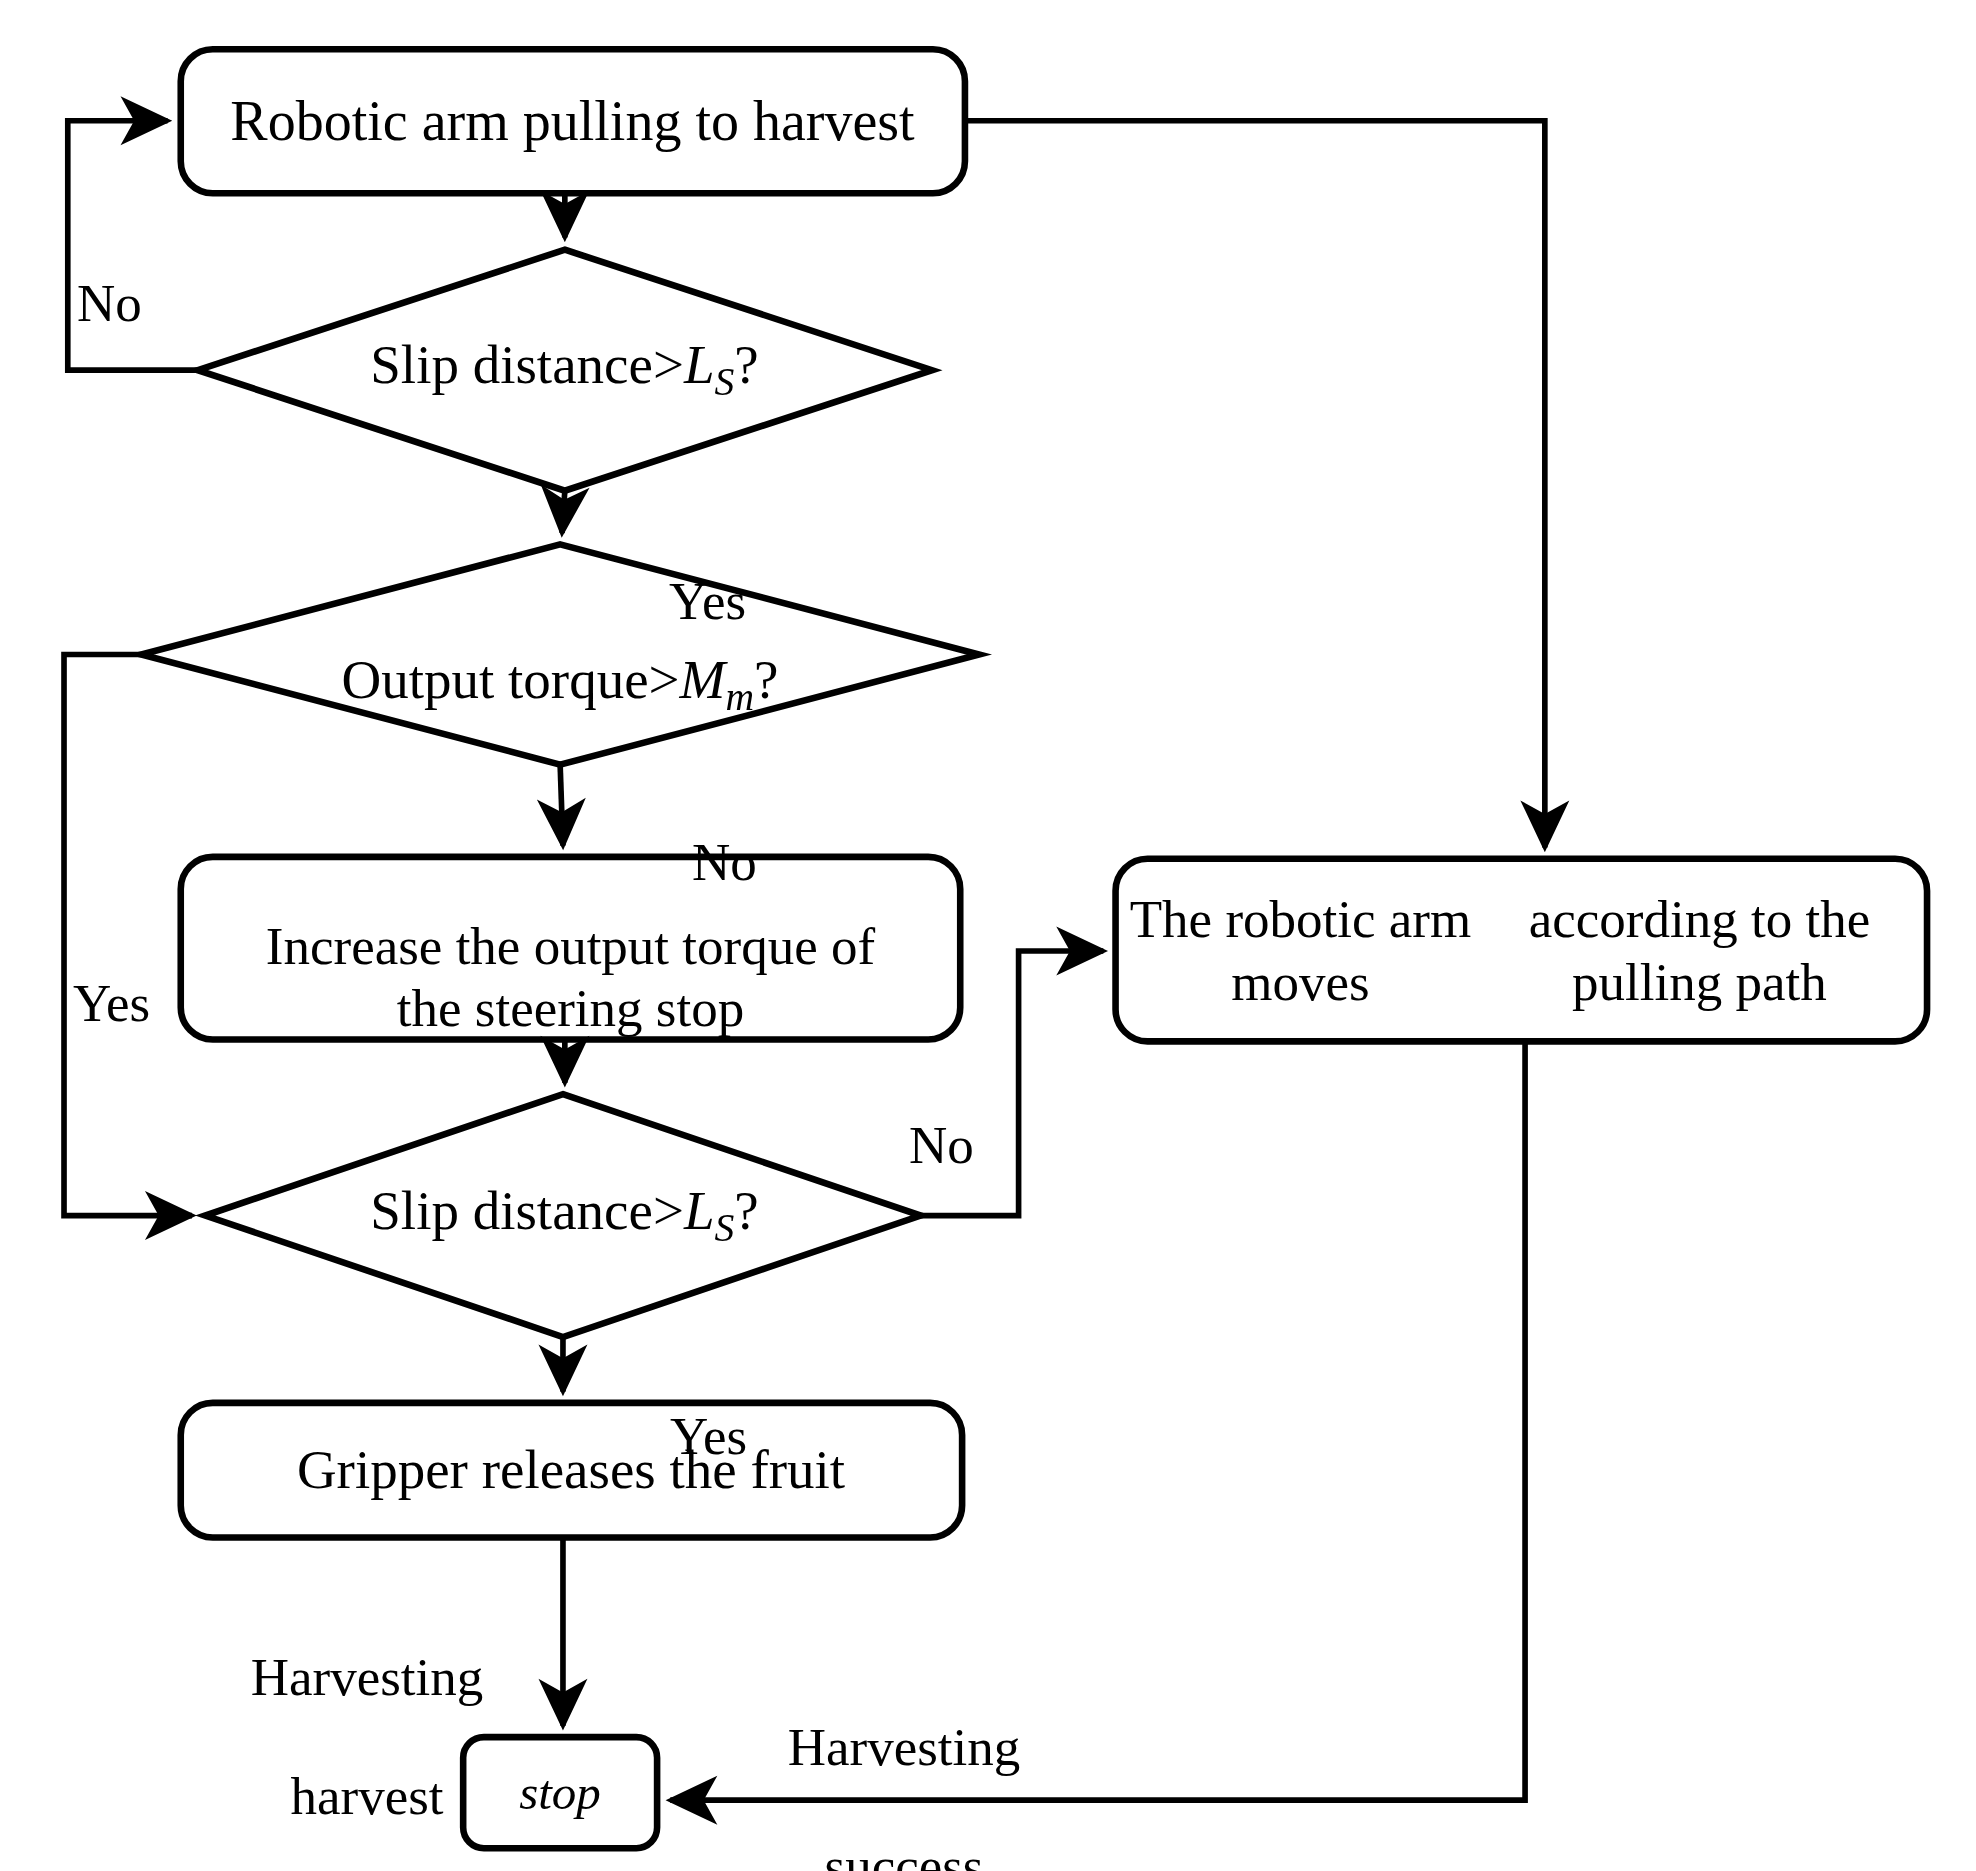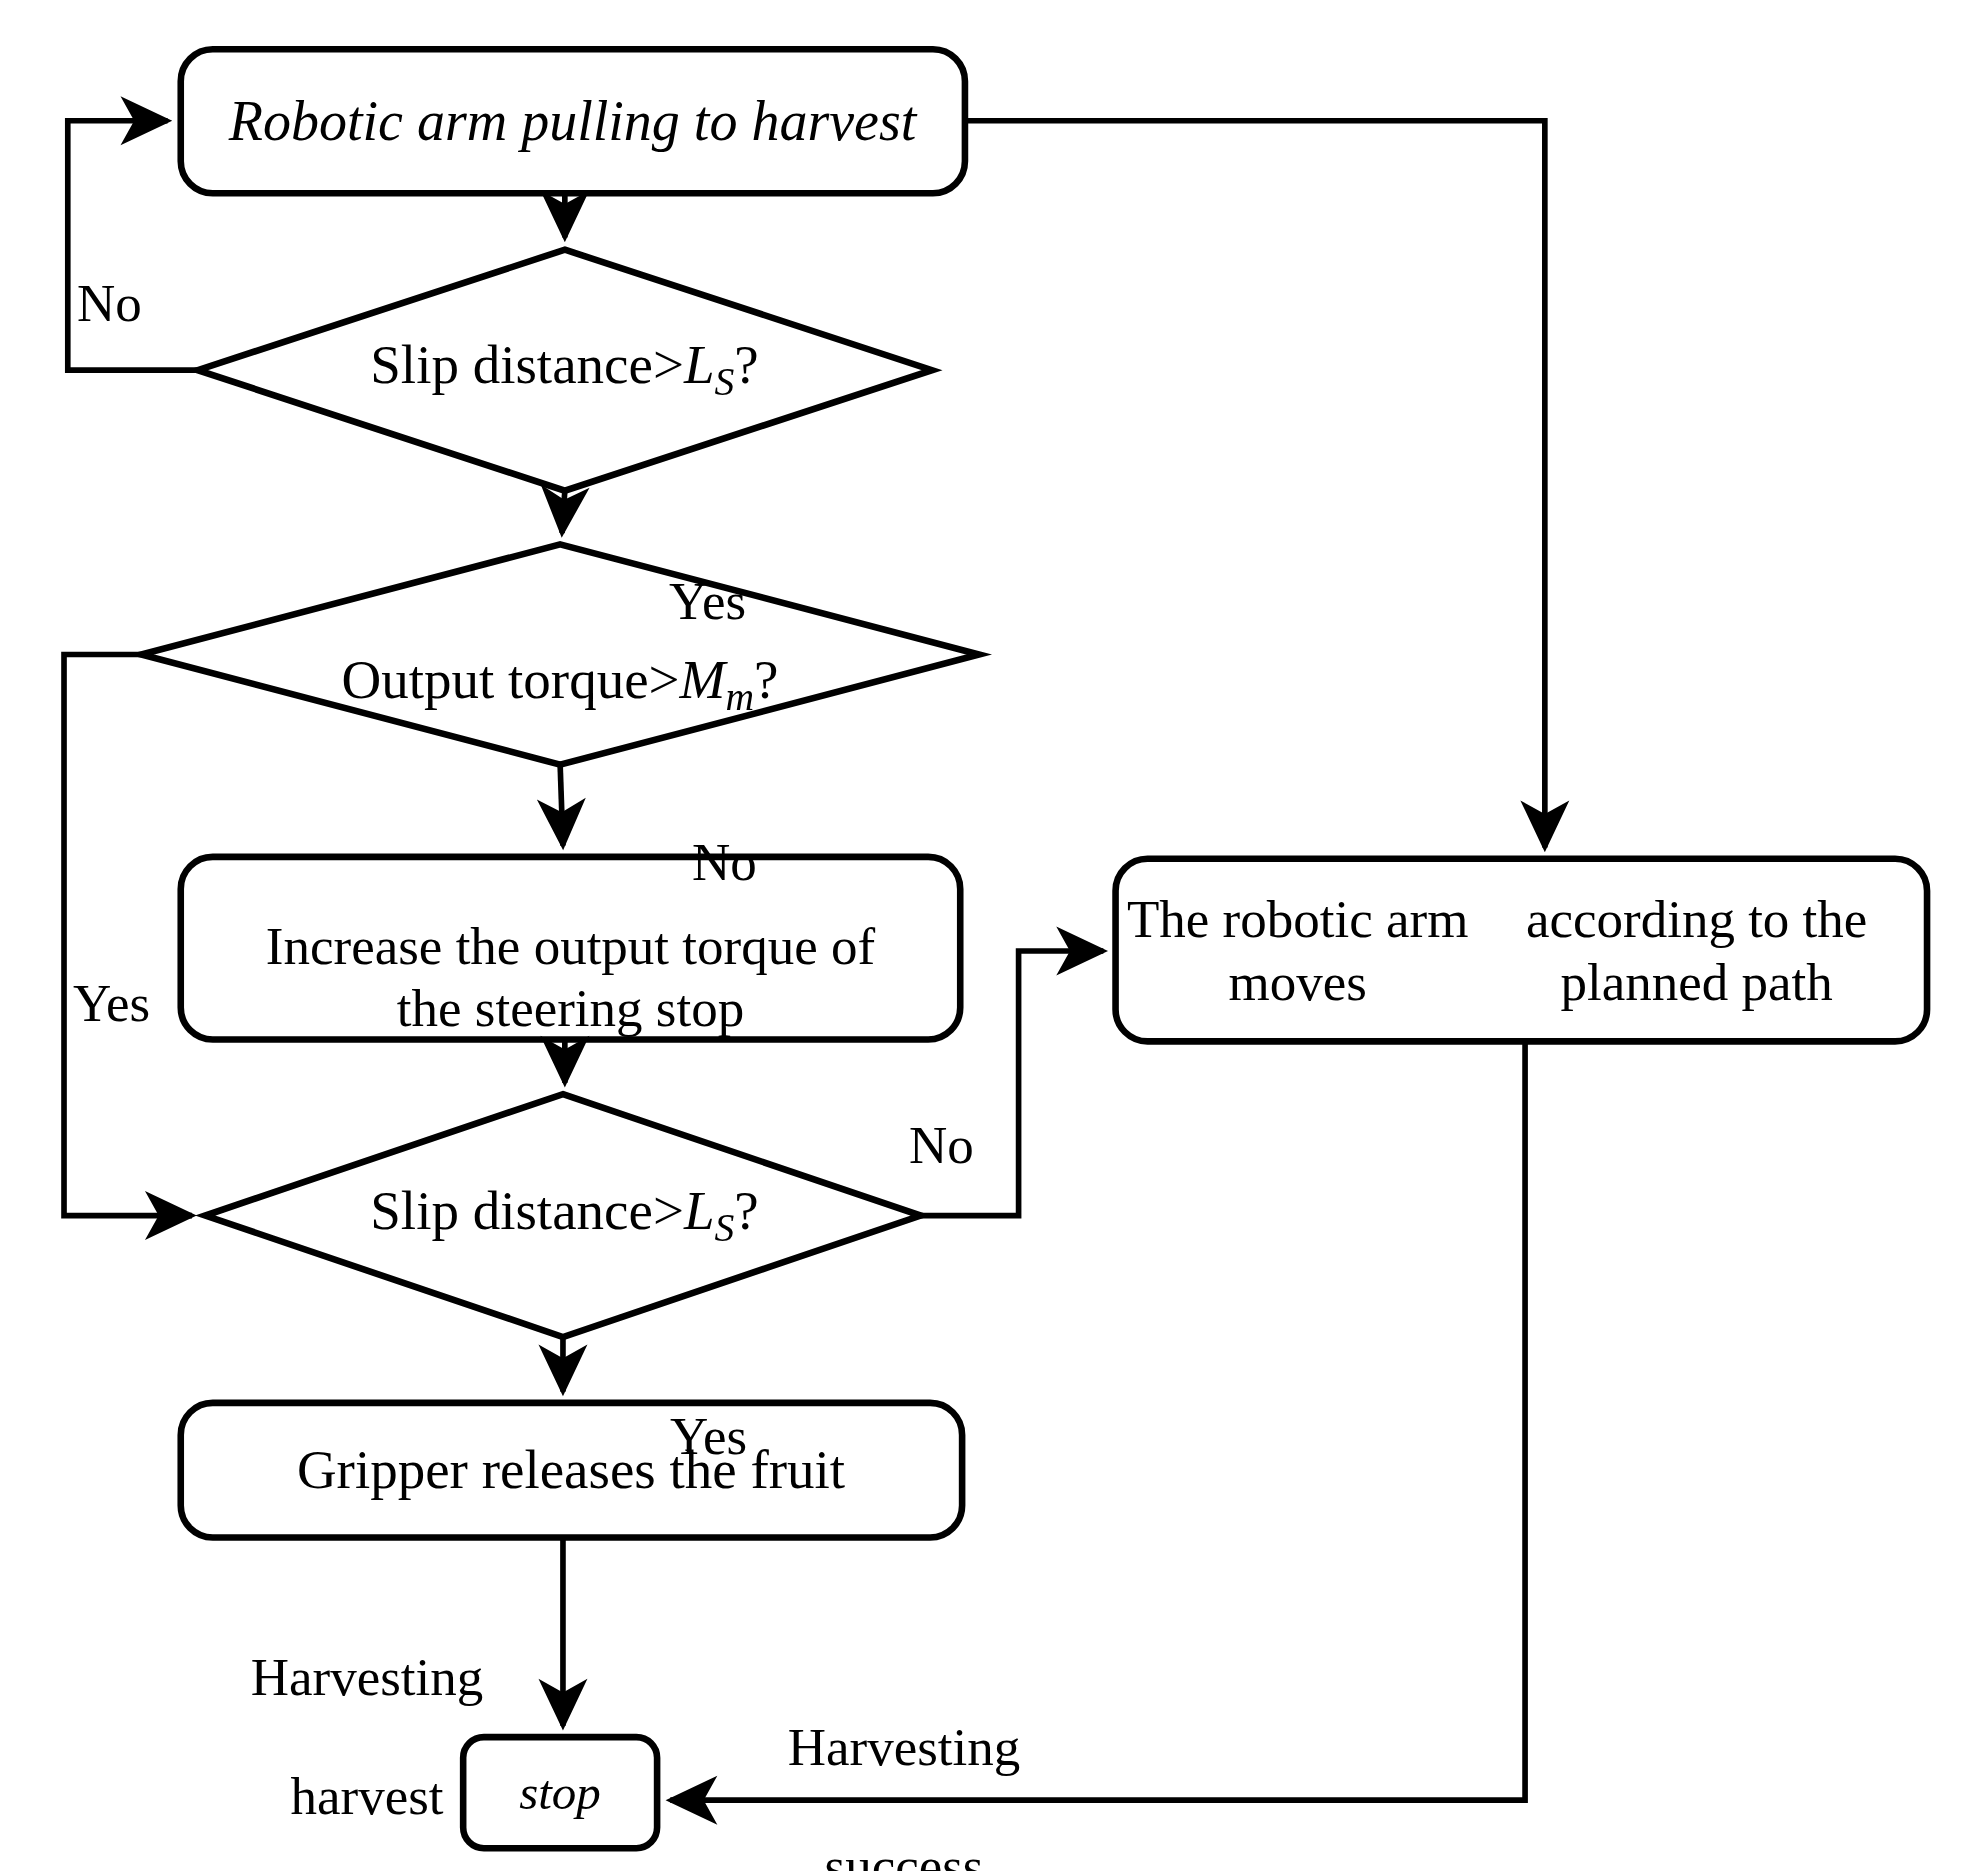--- a/index.html
+++ b/index.html
@@ -92,40 +92,40 @@
 
       <path d="M 598 1633 L 598 1833" stroke-width="6" marker-end="url(#arrow)"></path>
 
       <path d="M 1025 128 L 1641 128 L 1641 900" stroke-width="6" marker-end="url(#arrow)"></path>
 
       <path d="M 1620 1106 L 1620 1912 L 712 1912" stroke-width="6" marker-end="url(#arrow)"></path>
 
     </g>
   </svg>
 
-  <div class="node-label" style="left:188px; top:49px; width:769px; height:144px; font-size:56px;font-style:italic;">
+  <div class="node-label" style="left:188px; top:49px; width:769px; height:144px; font-size:56px;">
     <span>Robotic arm pulling to harvest</span>
   </div>
 
   <div class="node-label" style="left:301px; top:331px; width:527px; height:77px; font-size:55px;">
     <span><span>Slip distance&gt;</span><span class="ital">L</span><span class="sub">S</span><span>?</span></span>
   </div>
 
   <div class="node-label" style="left:273px; top:617px; width:574px; height:77px; font-size:55px;margin-top:29px;">
     <span><span>Output torque&gt;</span><span class="ital">M</span><span class="sub">m</span><span>?</span></span>
   </div>
 
   <div class="node-label" style="left:188px; top:857px; width:765px; height:183px; font-size:53px; flex-direction:column;justify-content:flex-end;">
     <span>Increase the output torque of</span>
     <span>the steering stop</span>
   </div>
 
   <div class="node-label" style="left:1122px; top:859px; width:798px; height:183px; font-size:53px; flex-direction:row;">
     <span>The robotic arm moves</span>
-    <span>according to the planned path</span>
+    <span>according to the pulling path</span>
   </div>
 
   <div class="node-label" style="left:301px; top:1177px; width:527px; height:77px; font-size:55px;">
     <span><span>Slip distance&gt;</span><span class="ital">L</span><span class="sub">S</span><span>?</span></span>
   </div>
 
   <div class="node-label" style="left:188px; top:1403px; width:766px; height:135px; font-size:55px;font-family:Liberation Serif, serif;">
     <span>Gripper releases the fruit</span>
   </div>
 

